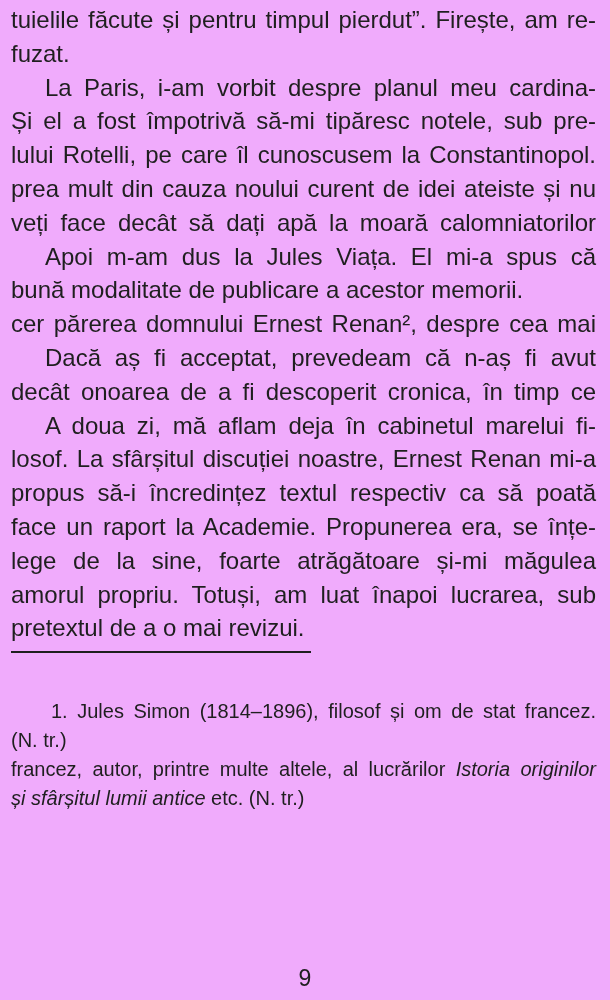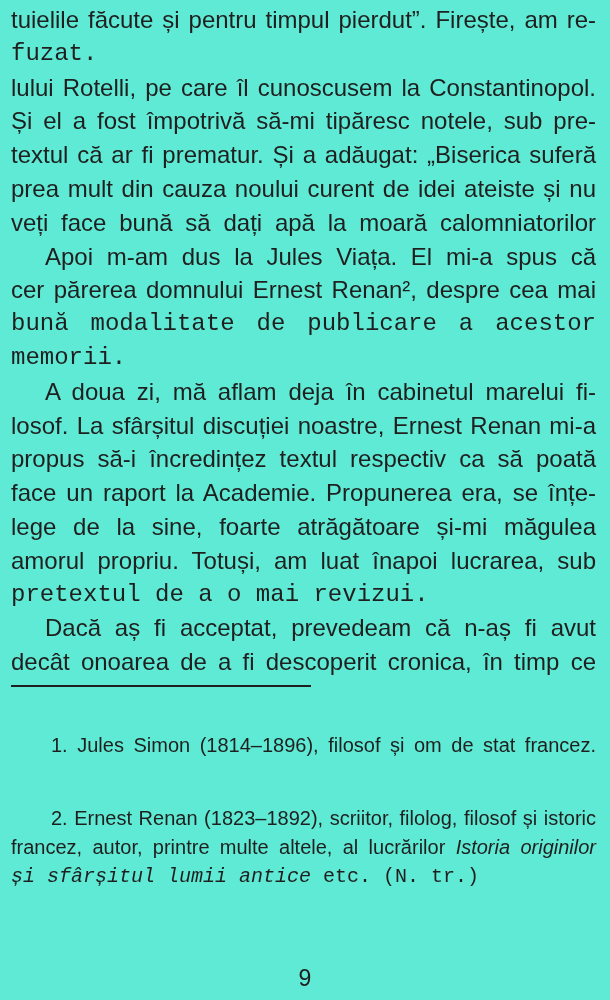--- a/index.html
+++ b/index.html
@@ -7,32 +7,32 @@
     width: 610px; height: 1000px;
     font-family: "Liberation Sans", sans-serif;
     color: #1f1f1f;
     -webkit-font-smoothing: antialiased;
   }
   .page {
     position: relative;
     width: 610px; height: 1000px;
     box-sizing: border-box;
     padding: 3px 14px 0 11px;
-    background: #5eead4;
+    background: #f0abfc;
     overflow: hidden;
   }
   .body-text {
     font-size: 24px;
     line-height: 33.8px;
   }
   .line {
     text-align: justify;
     text-align-last: justify;
   }
-  .line.last { text-align-last: left; font-family: Liberation Mono, monospace; }
+  .line.last { text-align-last: left; }
   .body-text .line.indent { text-indent: 34px; }
   .footnote-rule {
     border: 0;
     border-top: 2px solid #1f1f1f;
     width: 300px;
     margin: 6px 0 4px 0;
   }
   .footnotes {
     font-size: 20px;
     line-height: 29px;
@@ -49,52 +49,52 @@
 </head>
 <body>
 
 <div class="page">
   <main class="body-text" id="body-text">
       <div>
         <div class="line">tuielile făcute și pentru timpul pierdut”. Firește, am re-</div>
         <div class="line last">fuzat.</div>
       </div>
       <div>
+        <div class="line indent">La Paris, i-am vorbit despre planul meu cardina-</div>
+        <div class="line">Și el a fost împotrivă să-mi tipăresc notele, sub pre-</div>
         <div class="line">lului Rotelli, pe care îl cunoscusem la Constantinopol.</div>
-        <div class="line">Și el a fost împotrivă să-mi tipăresc notele, sub pre-</div>
-        <div class="line">textul că ar fi prematur. Și a adăugat: „Biserica suferă</div>
         <div class="line">prea mult din cauza noului curent de idei ateiste și nu</div>
-        <div class="line">veți face bună să dați apă la moară calomniatorilor</div>
+        <div class="line">veți face decât să dați apă la moară calomniatorilor</div>
       </div>
       <div>
         <div class="line indent">Apoi m-am dus la Jules Viața. El mi-a spus că</div>
+        <div class="line last">bună modalitate de publicare a acestor memorii.</div>
         <div class="line">cer părerea domnului Ernest Renan², despre cea mai</div>
-        <div class="line last">bună modalitate de publicare a acestor memorii.</div>
+      </div>
+      <div>
+        <div class="line indent">Dacă aș fi acceptat, prevedeam că n-aș fi avut</div>
+        <div class="line">decât onoarea de a fi descoperit cronica, în timp ce</div>
       </div>
       <div>
         <div class="line indent">A doua zi, mă aflam deja în cabinetul marelui fi-</div>
         <div class="line">losof. La sfârșitul discuției noastre, Ernest Renan mi-a</div>
         <div class="line">propus să-i încredințez textul respectiv ca să poată</div>
         <div class="line">face un raport la Academie. Propunerea era, se înțe-</div>
         <div class="line">lege de la sine, foarte atrăgătoare și-mi măgulea</div>
         <div class="line">amorul propriu. Totuși, am luat înapoi lucrarea, sub</div>
         <div class="line last">pretextul de a o mai revizui.</div>
       </div>
-      <div>
-        <div class="line indent">Dacă aș fi acceptat, prevedeam că n-aș fi avut</div>
-        <div class="line">decât onoarea de a fi descoperit cronica, în timp ce</div>
-      </div>
     </main>
   <hr class="footnote-rule">
   <section class="footnotes" id="footnotes">
       <div>
         <div class="line indent"><span>1. Jules Simon (1814–1896), filosof și om de stat francez.</span></div>
+        <div class="line last"><span>(N. tr.)</span></div>
       </div>
       <div>
-        <div class="line indent"><span>2. Ernest Renan (1823–1892), scriitor, filolog, filosof și istoric</span></div>
         <div class="line"><span>francez, autor, printre multe altele, al lucrărilor </span><span class="italic">Istoria originilor</span></div>
         <div class="line last"><span class="italic">și sfârșitul lumii antice</span><span> etc. (N. tr.)</span></div>
       </div>
     </section>
   <footer class="page-footer">
     <span class="page-number">9</span>
   </footer>
 </div>
 
 </body></html>

